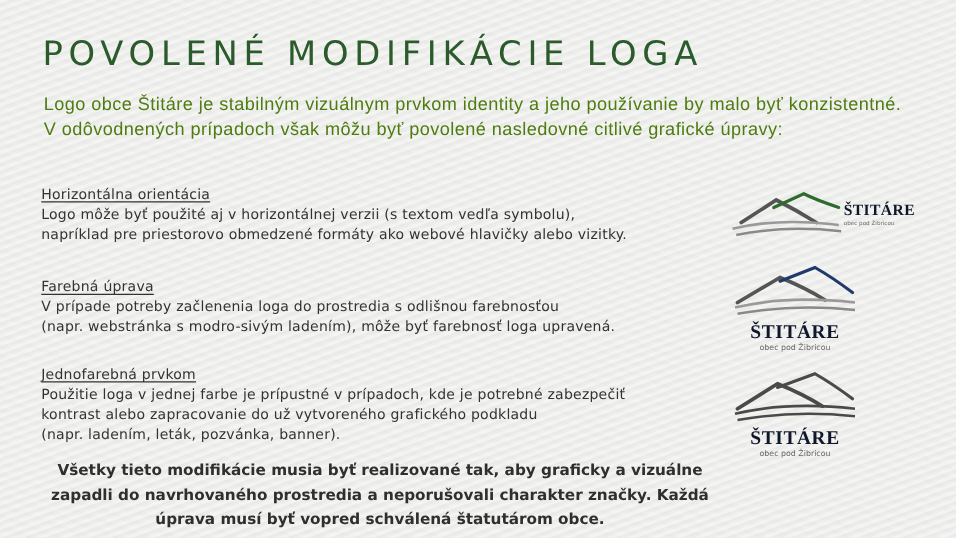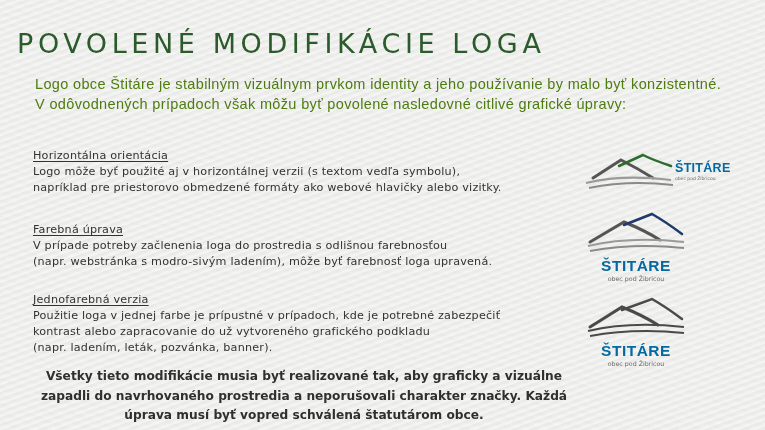--- a/index.html
+++ b/index.html
@@ -17,21 +17,21 @@
         #ececea;
       font-family: "DejaVu Sans", sans-serif;
       color: #3a3a3a;
     }
     .page {
       position: absolute;
       inset: 0;
     }
     .title {
       position: absolute;
-      left: 17px;
+      left: 34px;
       top: 28px;
       font-family: "DejaVu Sans", sans-serif;
       font-size: 27px;
       font-weight: normal;
       letter-spacing: 4.6px;
       color: #2b5a2b;
       margin: 0;
       white-space: nowrap;
     }
     .intro {
@@ -79,23 +79,23 @@
       font-size: 12.2px;
       line-height: 19.5px;
       color: #2f2f2f;
       margin: 4px;
     }
     .logo {
       position: absolute;
     }
     .logo svg { display: block; }
     .logo-name {
-      font-family: Liberation Sans, sans-serif;
+      font-family: Liberation Serif, serif;
       font-weight: bold;
-      color: #0369a1;
+      color: #0f172a;
       white-space: nowrap;
       display: block;
     }
     .logo-sub {
       font-family: "DejaVu Sans", sans-serif;
       color: #6a6a6a;
       white-space: nowrap;
       display: block;
     }
     .logo-h { left: 583px; top: 150px; width: 150px; height: 45px; }
@@ -127,21 +127,21 @@
 (napr. webstránka s modro-sivým ladením), môže byť farebnosť loga upravená.</span>
   </div>
 
   <div class="section s1">
     <span class="heading">Horizontálna orientácia</span>
     <span class="body">Logo môže byť použité aj v horizontálnej verzii (s textom vedľa symbolu),
 napríklad pre priestorovo obmedzené formáty ako webové hlavičky alebo vizitky.</span>
   </div>
 
   <div class="section s3">
-    <span class="heading">Jednofarebná verzia</span>
+    <span class="heading">Jednofarebná prvkom</span>
     <span class="body">Použitie loga v jednej farbe  je prípustné v prípadoch, kde je potrebné zabezpečiť
 kontrast alebo zapracovanie do už vytvoreného grafického podkladu
 (napr. ladením, leták, pozvánka, banner).</span>
   </div>
 
   <p class="footer-note">Všetky tieto modifikácie musia byť realizované tak, aby graficky a vizuálne zapadli do navrhovaného prostredia a neporušovali charakter značky. Každá úprava musí byť vopred schválená štatutárom obce.</p>
 
   <div class="logo logo-h">
     <svg width="92" height="42" viewBox="0 0 92 42">
       <path d="M10 26 L38 8 Q54 16 70 26" fill="none" stroke="#555555" stroke-width="3" stroke-linecap="round"></path>

